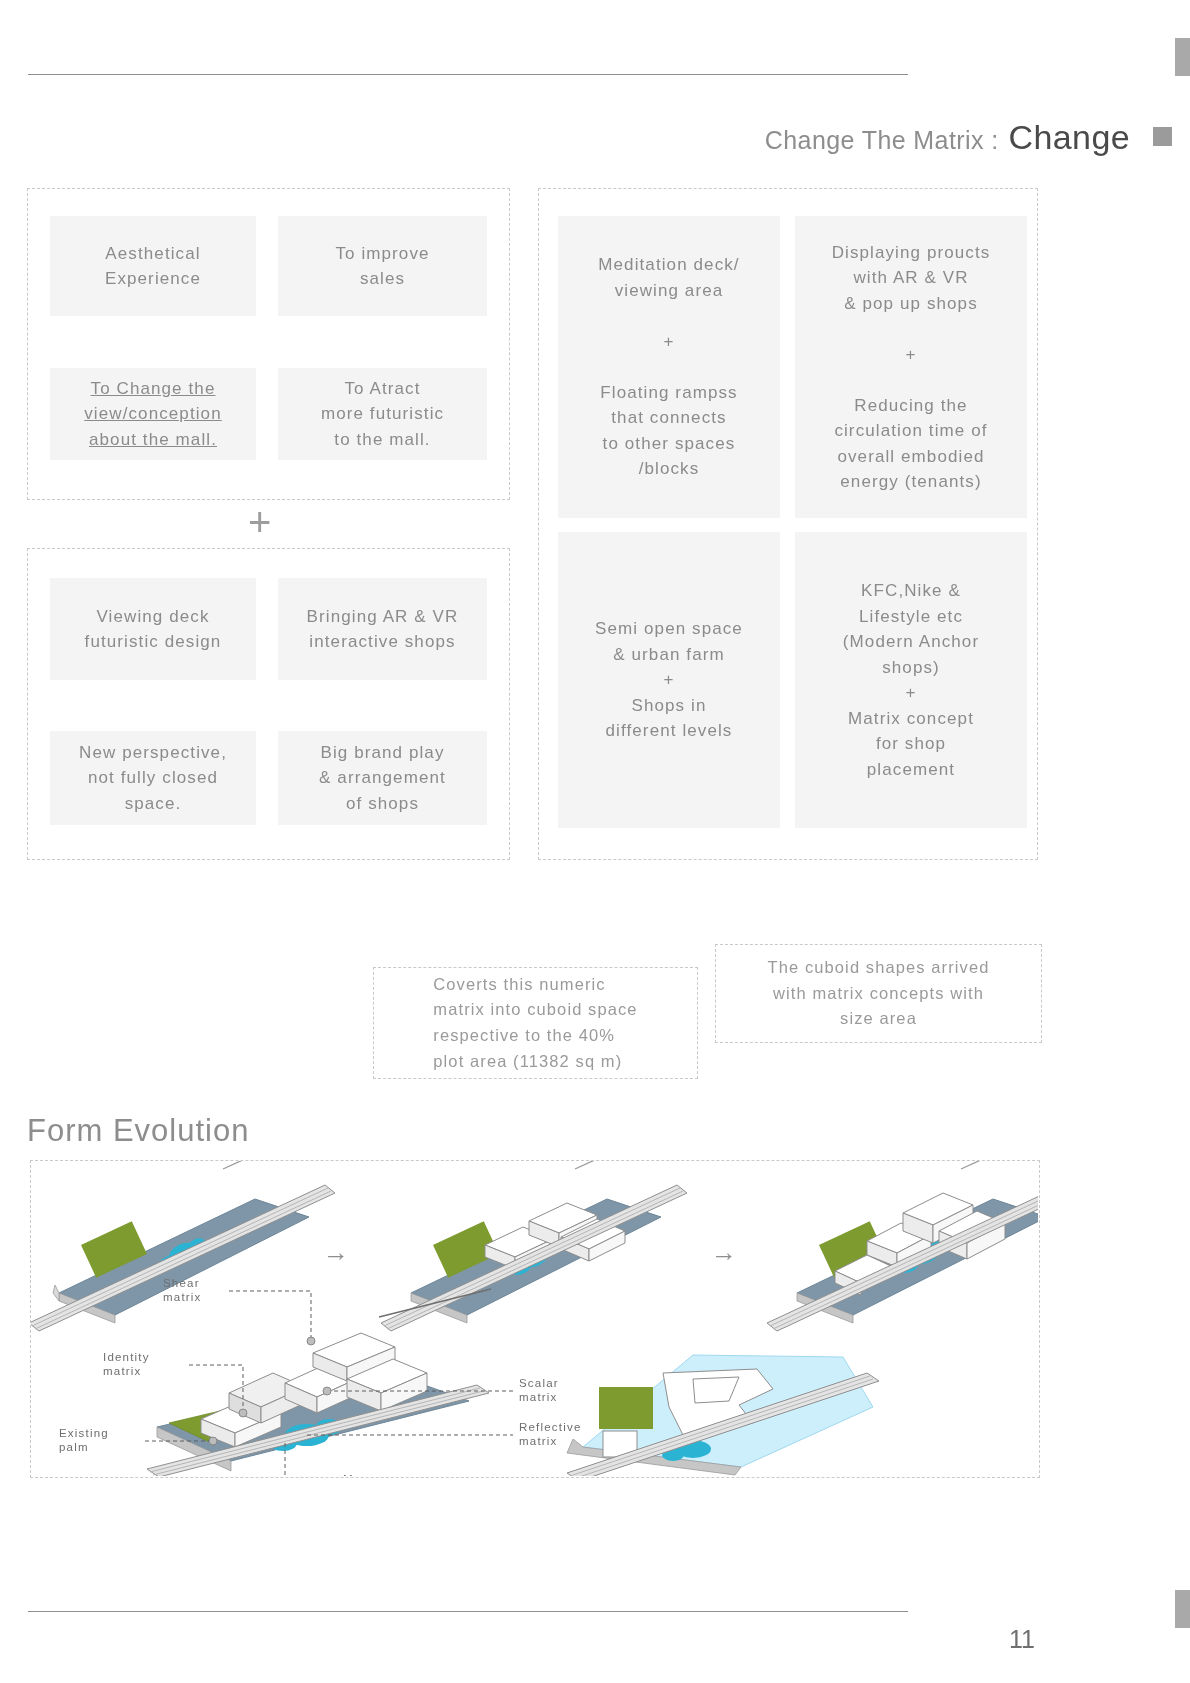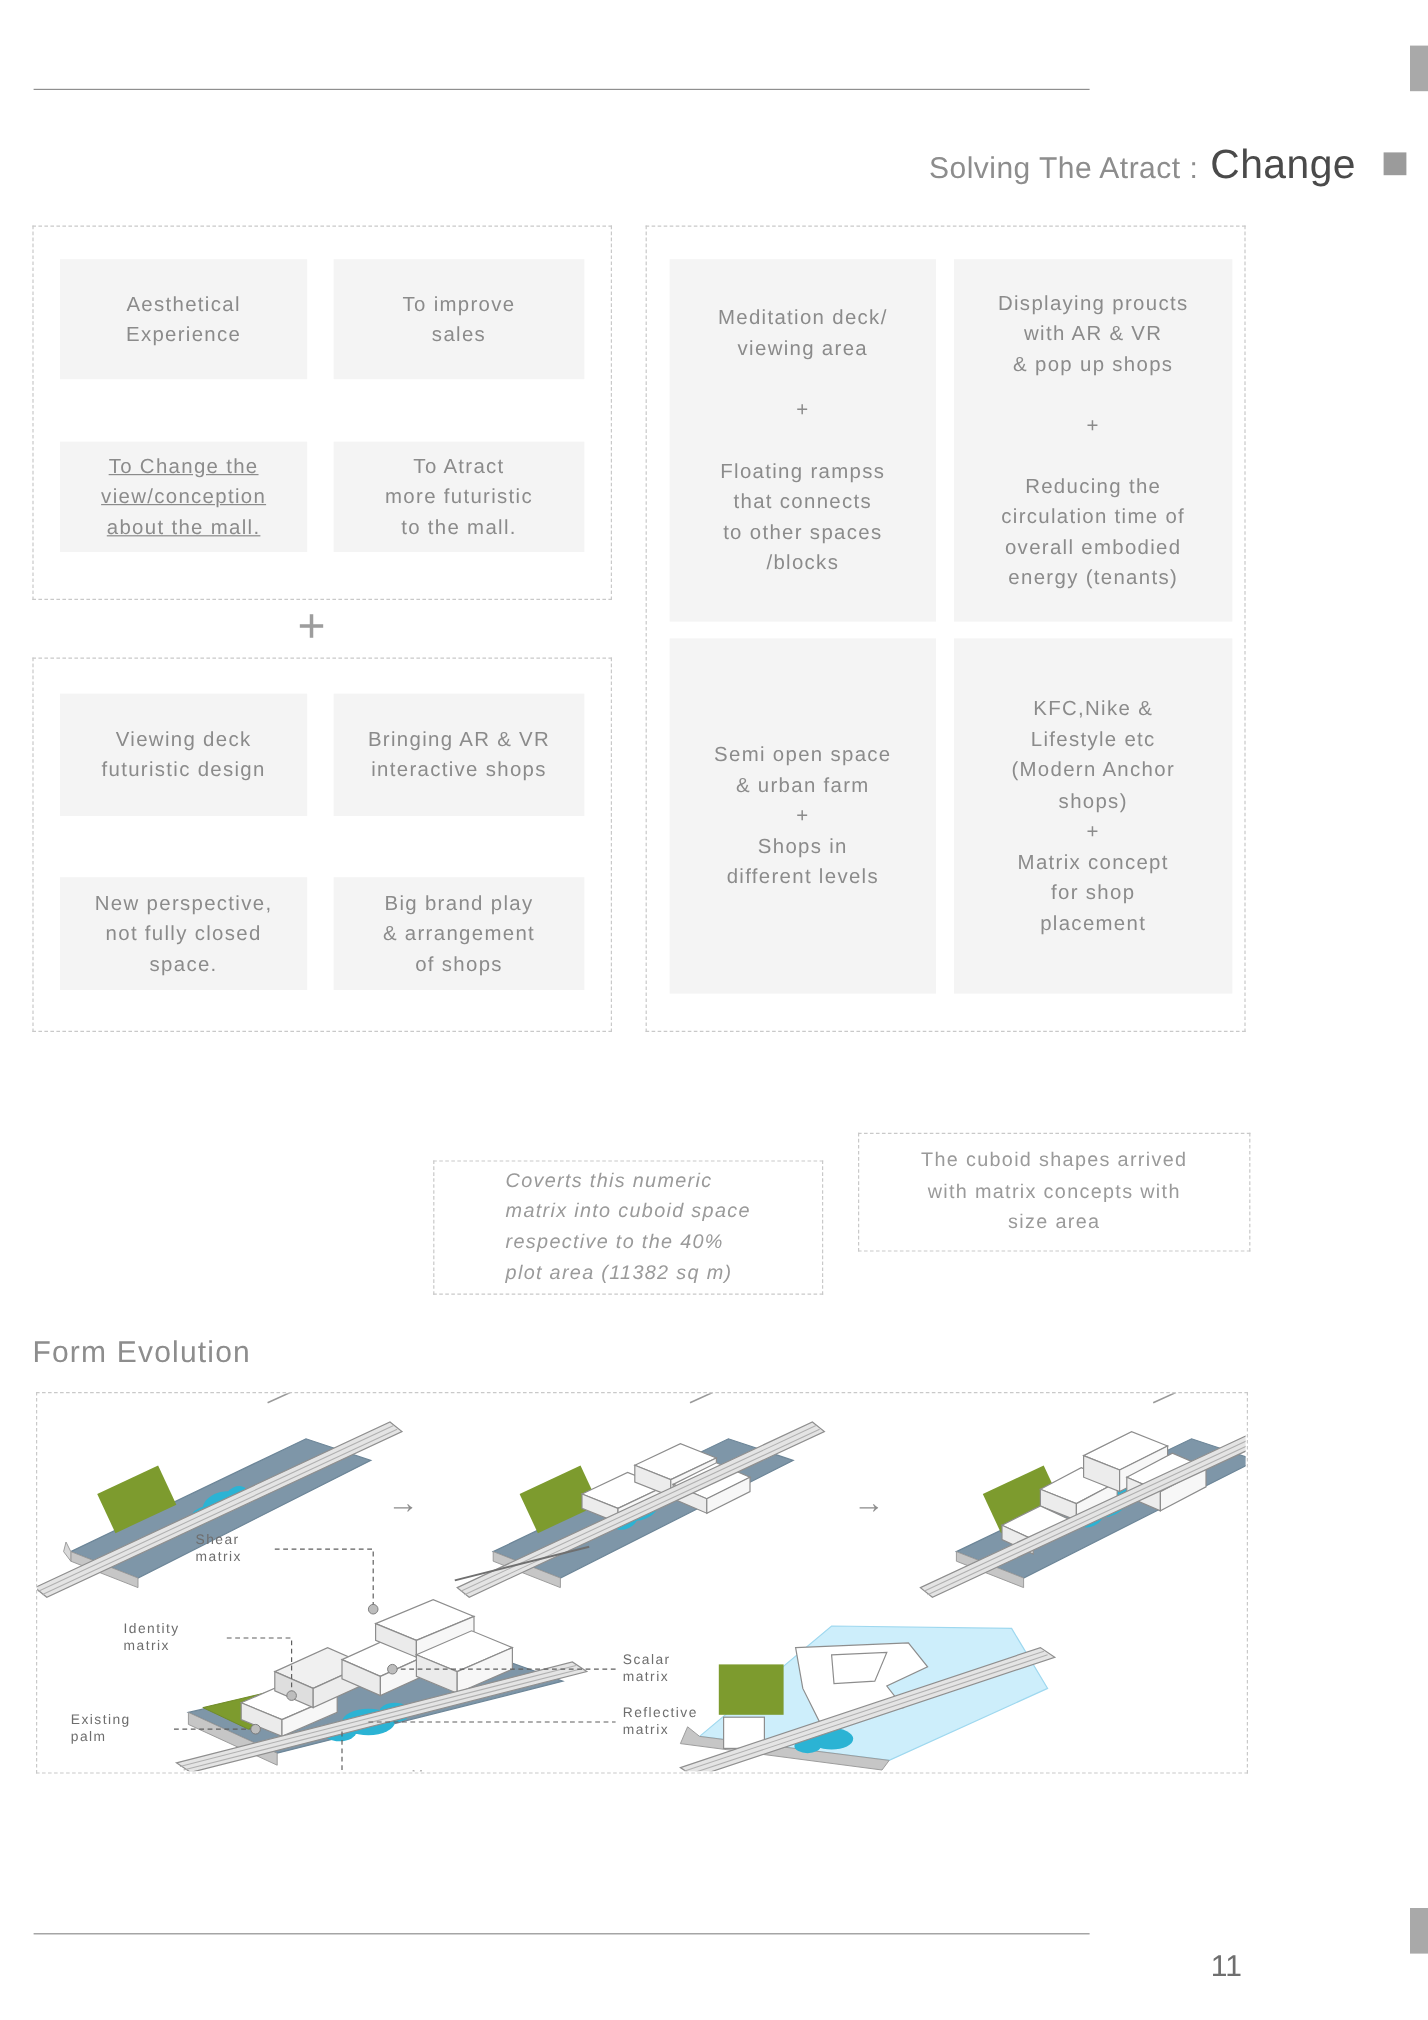--- a/index.html
+++ b/index.html
@@ -95,37 +95,37 @@
   }
 
   
   .section-heading {
     position: absolute;
     color: #8d8d8d;
     font-weight: 300;
     letter-spacing: .2px;
   }
   .heading-process { left: 27px; top: 908px; font-size: 26px; }
-  .heading-form    { left: 27px; top: 1113px; font-size: 25px; letter-spacing: 1px; }
+  .heading-form    { left: 27px; top: 1113px; font-size: 31px; letter-spacing: 1px; }
 
   .procbox {
     position: absolute;
     border: 1.5px dashed #c9c9c9;
     display: flex; align-items: center; justify-content: center;
     text-align: center;
     color: #9a9a9a;
     font-size: 16.5px;
     line-height: 1.55;
     letter-spacing: 1.1px;
     font-weight: 300;
     padding: 10px 14px;
     white-space: pre-line;
   }
   .pb1 { left: 30px;  top: 977px; width: 325px; height: 99px; }
-  .pb2 { left: 361px; top: 967px; width: 325px; height: 112px; text-align: justify; font-style: italic; }
+  .pb2 { left: 373px; top: 967px; width: 325px; height: 112px; text-align: justify; }
   .pb3 { left: 715px; top: 944px; width: 327px; height: 99px; }
 
   
   .form-panel {
     position: absolute; left: 30px; top: 1160px;
     width: 1010px; height: 318px;
     border: 1.5px dashed #c9c9c9;
   }
   .form-panel svg { display: block; }
 
@@ -136,21 +136,21 @@
 </style>
 </head>
 <body>
 
 <div class="page">
 
   <div class="rule-top"></div>
   <div class="edge-mark top"></div>
 
   <div class="header">
-    <span class="kicker">Solving The Atract :</span>
+    <span class="kicker">Change The Matrix :</span>
     <span class="title">Change</span>
   </div>
   <div class="header-square"></div>
 
   <div class="matrix-area">
 
     <div class="dashgroup grp-tl"></div>
     <div class="dashgroup grp-bl"></div>
     <div class="dashgroup grp-r"></div>
 

